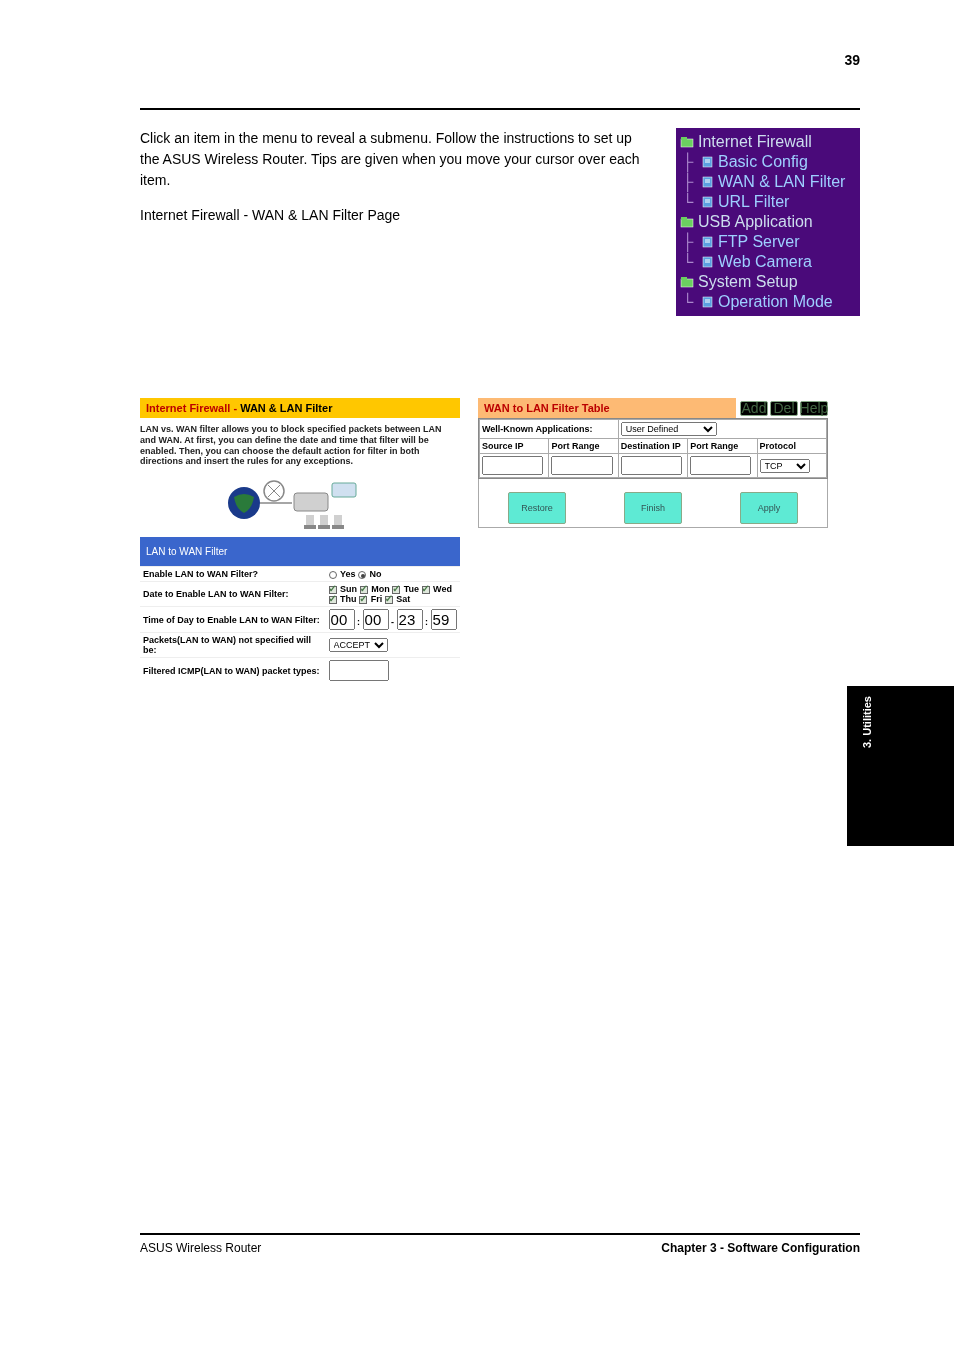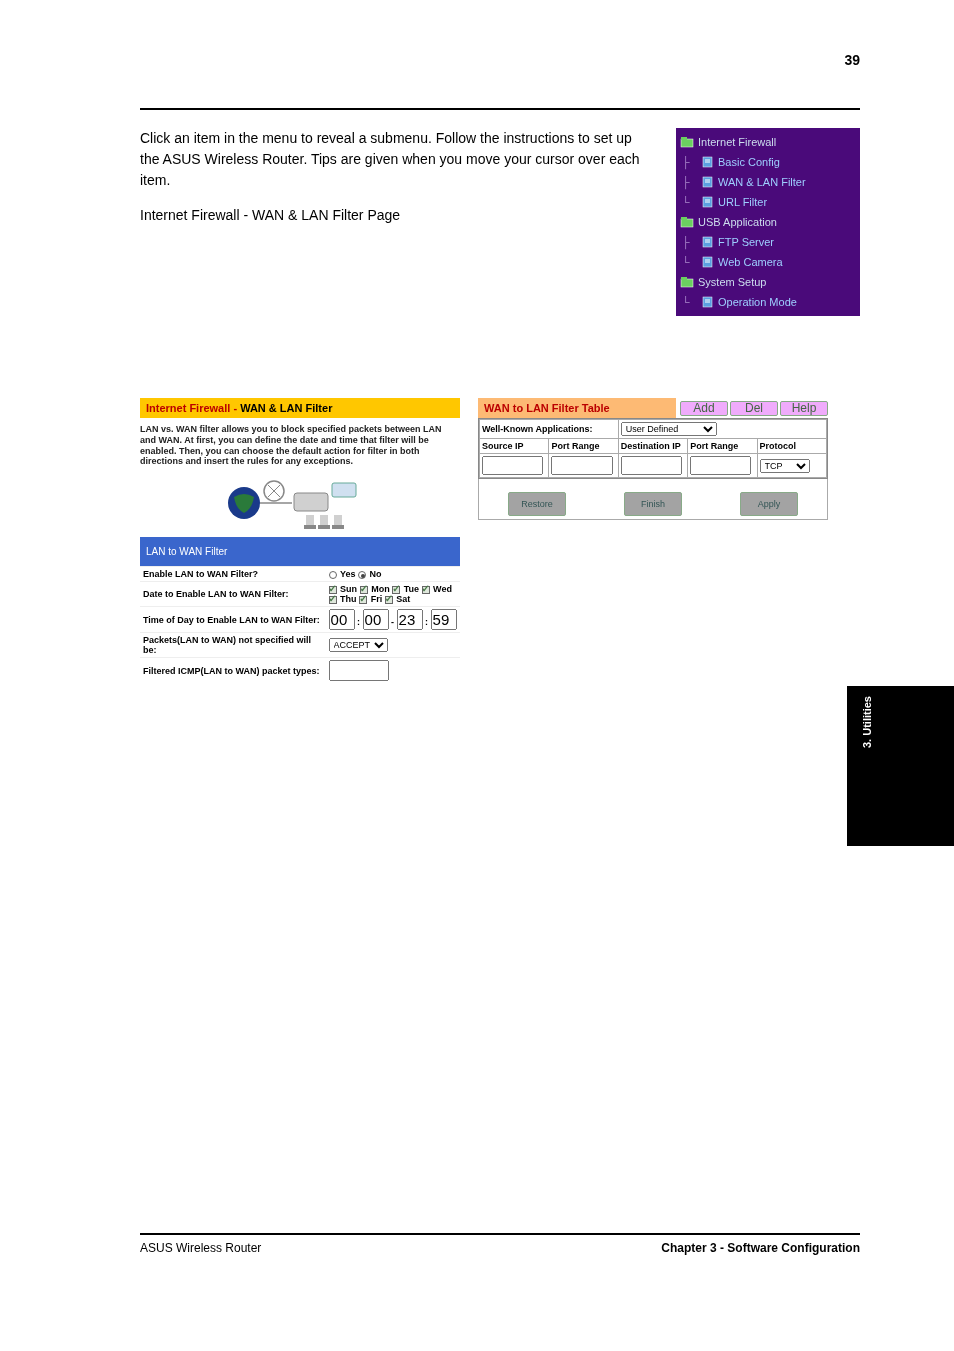--- a/index.html
+++ b/index.html
@@ -4,21 +4,21 @@
 <style>
   * { box-sizing: border-box; margin: 0; padding: 0; }
   body { width: 954px; height: 1351px; background: #fff; font-family: Arial, Helvetica, sans-serif; color: #000; position: relative; }
   .page { padding: 92px 94px 0 140px; margin-top: 16px; }
   .hr-top { border-top: 2px solid #000; margin-bottom: 18px; }
   .topline { display: flex; gap: 30px; }
   .topline-left { flex: 1; font-size: 14px; line-height: 1.5; }
   .topline-left p { margin-bottom: 14px; }
 
   
-  .navpanel { width: 184px; background: #4a0a7a; color: #fff; font-size: 11px; padding: 4px 0; }
+  .navpanel { width: 184px; background: #4a0a7a; color: #fff; font-size: 16px; padding: 4px 0; }
   .navrow { display: flex; align-items: center; height: 20px; padding-left: 4px; text-decoration: none; color: #9ecfff; }
   .navrow.parent { color: #cde; font-weight: normal; }
   .navrow .tree2 { color: #aa88cc; width: 22px; text-align: left; padding-left: 2px; }
   .navrow svg { margin-right: 4px; flex: none; }
 
   
   .panels { display: flex; gap: 18px; margin-top: 82px; }
   .panel { width: 320px; font-size: 9.5px; }
   .panel-wide { width: 350px; }
 
@@ -32,29 +32,29 @@
   .formtbl td { padding: 2px 3px; font-size: 9px; font-weight: bold; vertical-align: middle; border-top: 1px solid #eee; }
   .formtbl td.c1 { width: 58%; }
   .formtbl input[type=text] { width: 26px; font-size: 15px; }
   .formtbl select { font-size: 9px; }
   .chk { display: inline-block; width: 8px; height: 8px; border: 1px solid #666; background: #dfe8dc; position: relative; vertical-align: middle; margin-right: 1px; }
   .chk::after { content: "✓"; position: absolute; top: -4px; left: -1px; font-size: 10px; color: #4a7a4a; }
   .radio { display: inline-block; width: 8px; height: 8px; border: 1px solid #666; border-radius: 50%; vertical-align: middle; margin-right: 1px; position: relative; }
   .radio.sel::after { content: ""; width: 4px; height: 4px; background: #444; border-radius: 50%; position: absolute; top: 2px; left: 2px; }
 
   .rightpanel .btnbar { display: flex; justify-content: flex-end; gap: 2px; margin-bottom: 2px; }
-  .btn-img { display: inline-flex; align-items: center; justify-content: center; width: 48px; height: 15px; background: #f0abfc; border: 1px solid #8a8; font-size: 12px; color: #464; border-radius: 2px; }
+  .btn-img { display: inline-flex; align-items: center; justify-content: center; width: 28px; height: 15px; background: #000000; border: 1px solid #8a8; font-size: 14px; color: #464; border-radius: 2px; }
   .filtertbl-wrap { border: 1px solid #888; }
   .filtertbl { width: 100%; border-collapse: collapse; table-layout: fixed; }
   .filtertbl td, .filtertbl th { border: 1px solid #aaa; font-size: 9px; padding: 2px; font-weight: bold; text-align: left; }
   .filtertbl select.app { width: 96px; font-size: 9px; }
   .filtertbl select.proto { width: 50px; font-size: 9px; }
 
   .bottombtns { display: flex; justify-content: space-around; border: 1px solid #aaa; border-top: none; padding: 3px 0; }
-  .sysbtn { display: inline-flex; align-items: center; justify-content: center; width: 58px; height: 24px; background: #a3a3a3; border: 1px solid #8a8; font-size: 9px; color: #355; border-radius: 2px; }
+  .sysbtn { display: inline-flex; align-items: center; justify-content: center; width: 58px; height: 32px; background: #5eead4; border: 1px solid #8a8; font-size: 9px; color: #355; border-radius: 2px; }
   .topgap { height: 10px; border: 1px solid #aaa; border-top: none; border-bottom: none; }
 
   
   .blackbar { position: absolute; right: 0; top: 686px; width: 107px; height: 160px; background: #000; }
   .blackbar-text { position: absolute; left: 14px; top: 62px; transform: rotate(-90deg); transform-origin: left top; color: #fff; font-size: 11px; white-space: nowrap; font-weight: bold; }
 
   
   .footer { position: absolute; left: 0; right: 0; bottom: 96px; padding: 0 94px 0 140px; }
   .footer-hr { border-top: 2px solid #000; margin-bottom: 6px; }
   .footer-row { display: flex; justify-content: space-between; font-size: 12px; }

